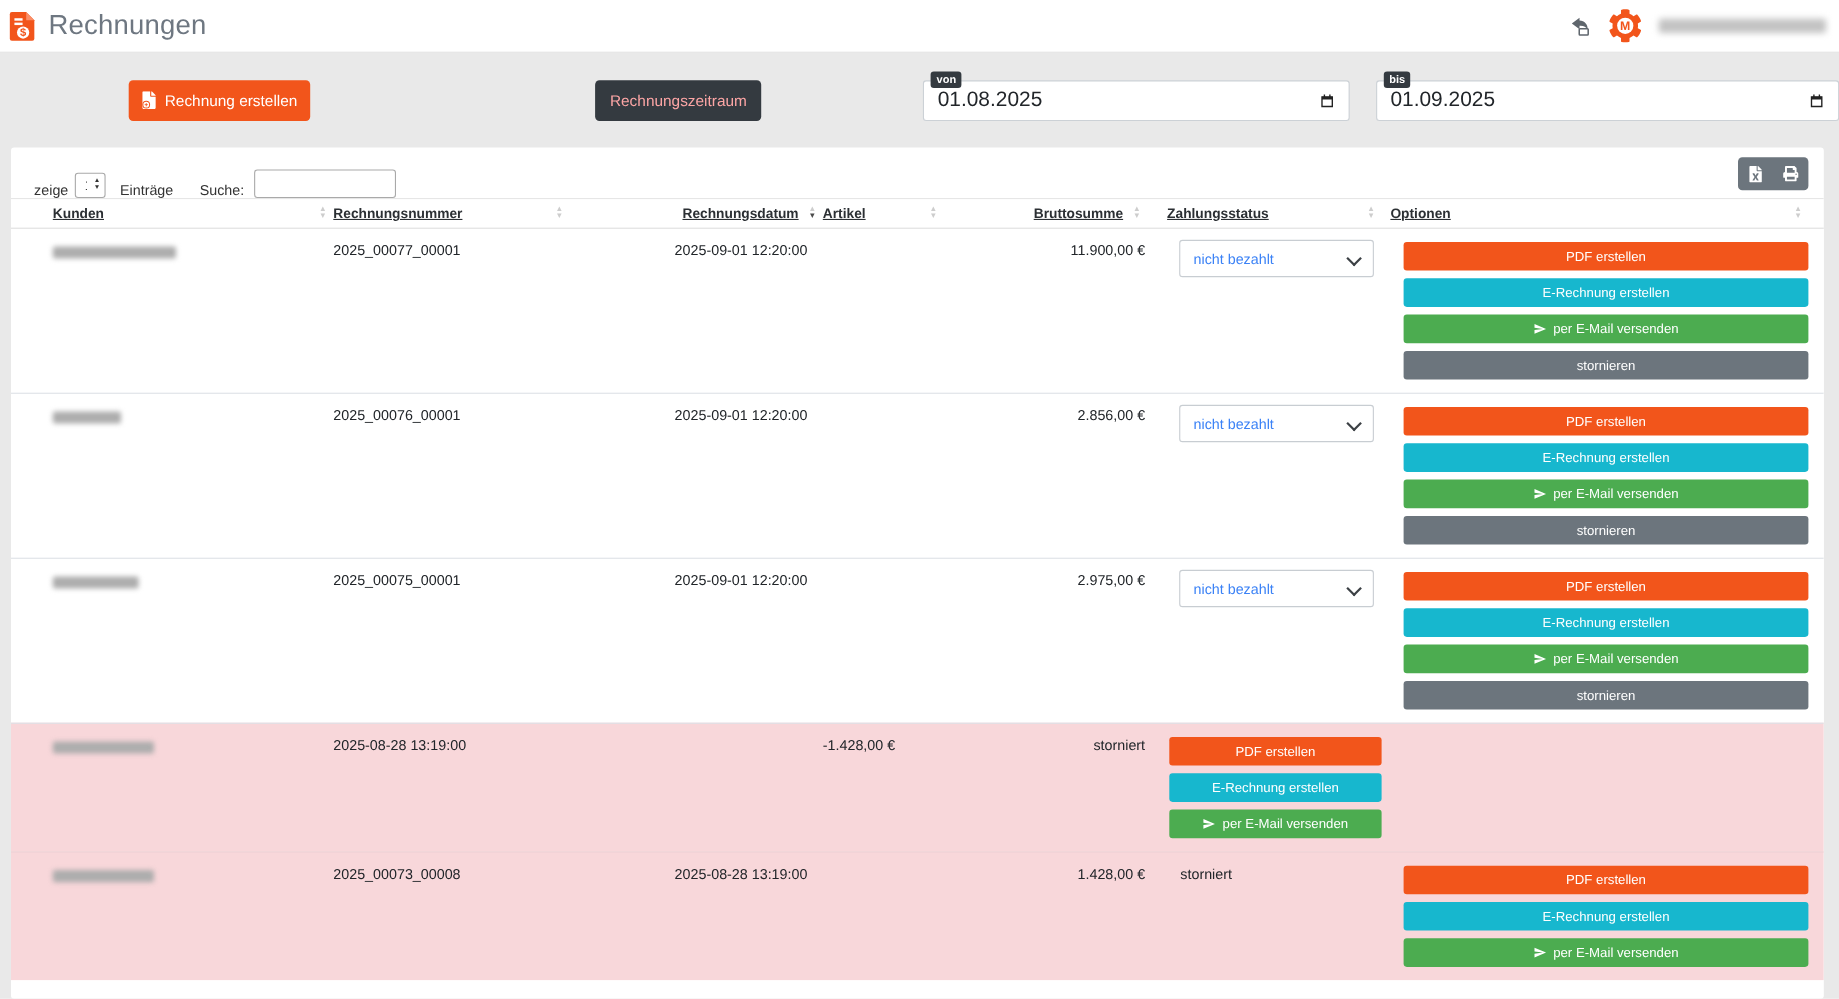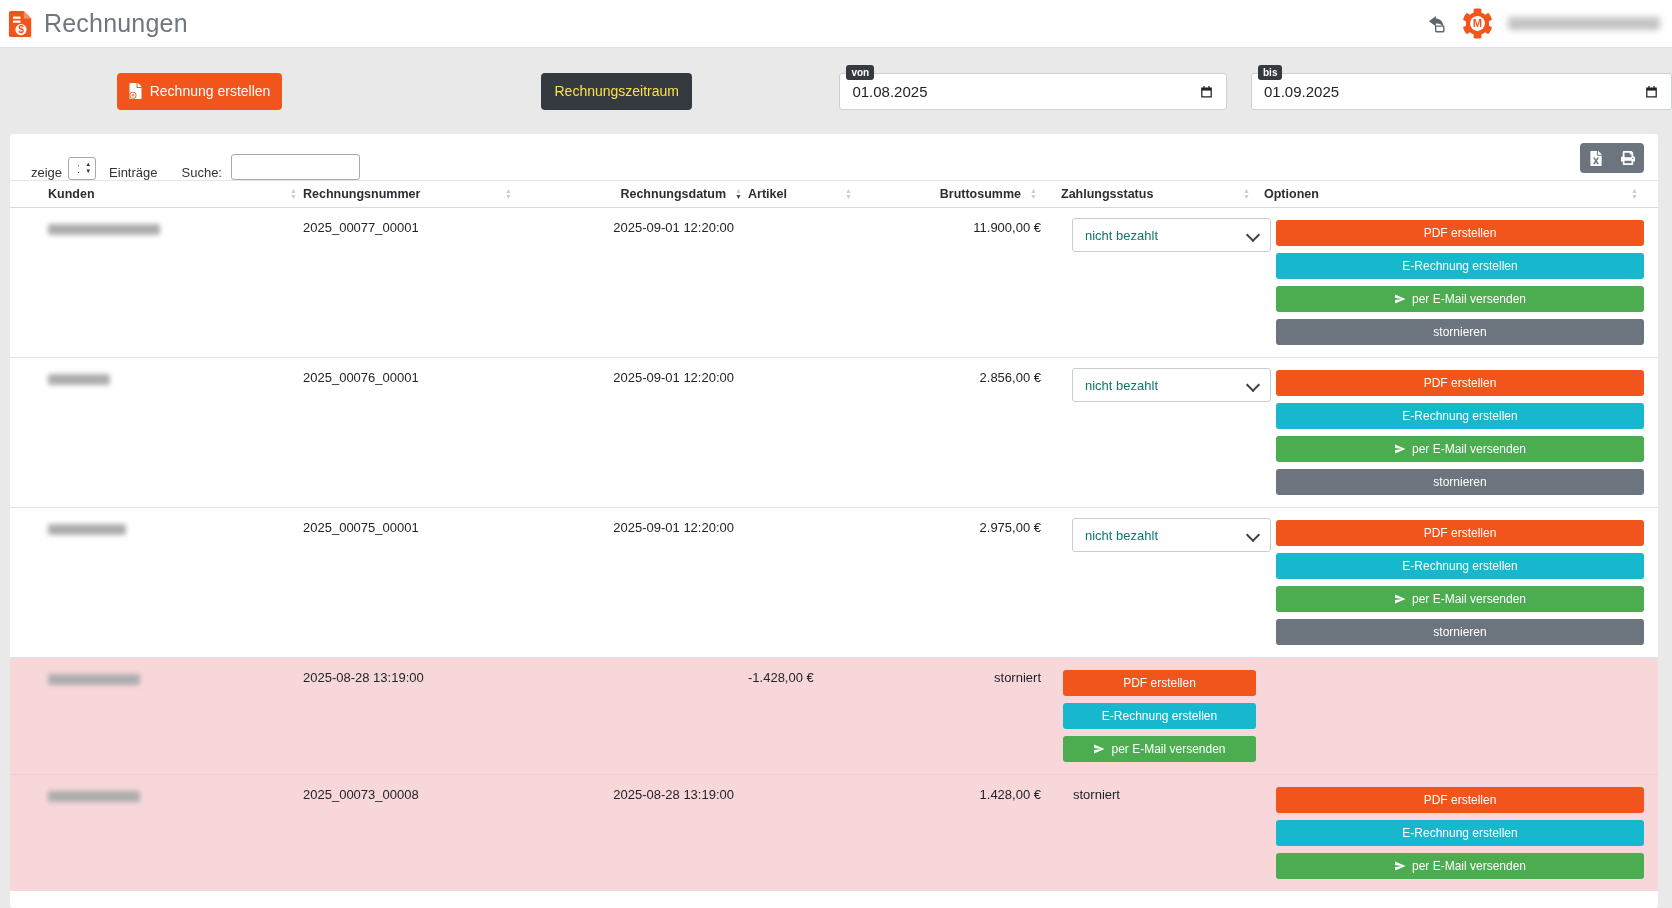--- a/index.html
+++ b/index.html
@@ -15,70 +15,70 @@
   .appbar h1{margin-left:10px;font-size:25px;font-weight:400;color:#6e7781;letter-spacing:.2px;}
   .appbar-right{margin-left:auto;margin-right:12px;display:flex;align-items:center;gap:15px;}
   .blob{display:inline-block;background:#adadad;border-radius:2px;filter:blur(2.5px);height:11px;}
   .blob.user{width:152px;height:13px;background:#c3c3c3;filter:blur(3px);}
 
   
   .toolbar{height:86px;display:flex;align-items:center;}
   .btn-create{margin-left:117px;width:168px;height:37px;background:var(--orange,#f2551b);color:#fff;
     border:none;border-radius:4px;font-size:14px;font-family:inherit;display:flex;align-items:center;
     justify-content:center;gap:8px;cursor:pointer;}
-  .btn-period{margin-left:259px;width:154px;height:37px;background:var(--dark,#343a40);color:#fde047;
+  .btn-period{margin-left:259px;width:154px;height:37px;background:var(--dark,#343a40);color:#fca5a5;
     border-radius:4px;font-size:14px;display:flex;align-items:center;justify-content:center;cursor:pointer;}
   .datebox{position:relative;margin-left:147px;width:394px;height:37px;background:#fff;
     border:1px solid #ccd1d6;border-radius:3px;display:flex;align-items:center;padding:0 12px;}
   .datebox.b2{margin-left:24px;width:428px;}
   .datebox .badge{position:absolute;top:-9px;left:6px;background:var(--dark,#343a40);color:#fff;
     font-size:10px;font-weight:bold;padding:1px 5px;border-radius:3px;line-height:13px;}
-  .dateinput{border:none;outline:none;font-family:inherit;font-size:15px;color:#212529;width:200px;background:transparent;}
+  .dateinput{border:none;outline:none;font-family:inherit;font-size:19px;color:#212529;width:200px;background:transparent;}
   .cal{margin-left:auto;display:flex;align-items:center;cursor:pointer;}
 
   
   .card{margin:0 14px 0 10px;background:#fff;border-radius:3px;height:774px;position:relative;overflow:hidden;}
 
   .controls{height:46px;padding:13px 14px 0 21px;display:flex;align-items:flex-end;font-size:13px;color:#333;position:relative;}
   .selwrap{position:relative;display:inline-block;margin:0 0 0 6px;}
   .psel{width:28px;height:23px;border:1px solid #a9a9a9;border-radius:3px;font-family:inherit;font-size:13px;
     padding:0 16px 0 8px;appearance:none;-webkit-appearance:none;background:#fff;color:#222;}
   .spin{position:absolute;right:5px;top:4px;display:flex;flex-direction:column;line-height:7px;font-size:6px;color:#333;pointer-events:none;}
   .lbl-entries{margin-left:13px;}
   .lbl-search{margin-left:24px;}
   .search{margin-left:9px;width:129px;height:26px;border:1px solid #a9a9a9;border-radius:3px;font-family:inherit;font-size:13px;padding:0 6px;}
   .export{position:absolute;right:14px;top:9px;width:64px;height:30px;background:var(--gray-button,#6c757d);
     border-radius:4px;display:flex;align-items:center;}
   .export button{flex:1;height:100%;background:transparent;border:none;display:flex;align-items:center;justify-content:center;cursor:pointer;}
 
   
   .thead,.tr{display:grid;grid-template-columns:var(--cols);padding:0 14px 0 38px;}
   .thead{height:28px;align-items:center;border-top:1px solid #e6e6e6;border-bottom:1px solid #d9d9d9;}
-  .th{position:relative;font-size:12.5px;font-weight:bold;color:#2b2f33;padding-right:24px;white-space:nowrap;}
+  .th{position:relative;font-size:12.5px;font-weight:bold;color:#2b2f33;padding-right:24px;white-space:nowrap;text-decoration:underline;}
   .th.r{text-align:right;padding-right:22px;}
   .th:nth-child(6){padding-left:18px;}
   .th:nth-child(7){padding-left:8px;}
   .sort{position:absolute;right:6px;top:50%;transform:translateY(-50%);display:flex;flex-direction:column;gap:0;}
   .sort i{font-style:normal;font-size:7px;line-height:6px;color:#cdcdcd;}
   .sort.desc .d{color:#4a4a4a;}
 
   .tr{background:#fff;}
   .tr + .tr{border-top:1px solid var(--row-border,#dee2e6);}
   .tr.cancelled{background:var(--cancelled-row-bg,#f8d7da);}
   .tr.cancelled + .tr.cancelled{border-top-color:#eccfd3;}
   .td{font-size:13px;padding-top:12px;white-space:nowrap;}
   .tr > .td:nth-child(3){text-align:right;padding-right:14px;}
   .tr > .td:nth-child(5){text-align:right;padding-right:2px;}
   .td .blob{margin-top:4px;}
   .st-text{padding-left:30px;}
   .stw{position:relative;display:inline-block;margin:10px 0 0 29px;}
   .stw:after{content:'';position:absolute;right:13px;top:12px;width:8px;height:8px;
     border-right:2px solid #3c4145;border-bottom:2px solid #3c4145;transform:rotate(45deg);pointer-events:none;}
-  .status-select{width:199px;height:34px;border:1px solid #c8cdd2;border-radius:3px;background:#fff;
-    appearance:none;-webkit-appearance:none;font-family:inherit;font-size:13px;color:#0f766e;padding:0 30px 0 12px;}
+  .status-select{width:177px;height:34px;border:1px solid #c8cdd2;border-radius:3px;background:#fff;
+    appearance:none;-webkit-appearance:none;font-family:inherit;font-size:13px;color:#3b82f6;padding:0 30px 0 12px;}
   .td.pad0{padding-top:12px;}
   .actions{padding:12px 0 12px 20px;display:flex;flex-direction:column;gap:7px;}
   .abtn{height:26px;border:none;border-radius:3px;color:#fff;font-size:12px;font-family:inherit;cursor:pointer;
     display:flex;align-items:center;justify-content:center;gap:6px;}
   .abtn.pdf{background:var(--orange,#f2551b);}
   .abtn.erechnung{background:var(--cyan,#17b7ce);}
   .abtn.email{background:var(--green,#4cac50);}
   .abtn.storno{background:var(--gray-button,#6c757d);}
 </style>
 </head>

